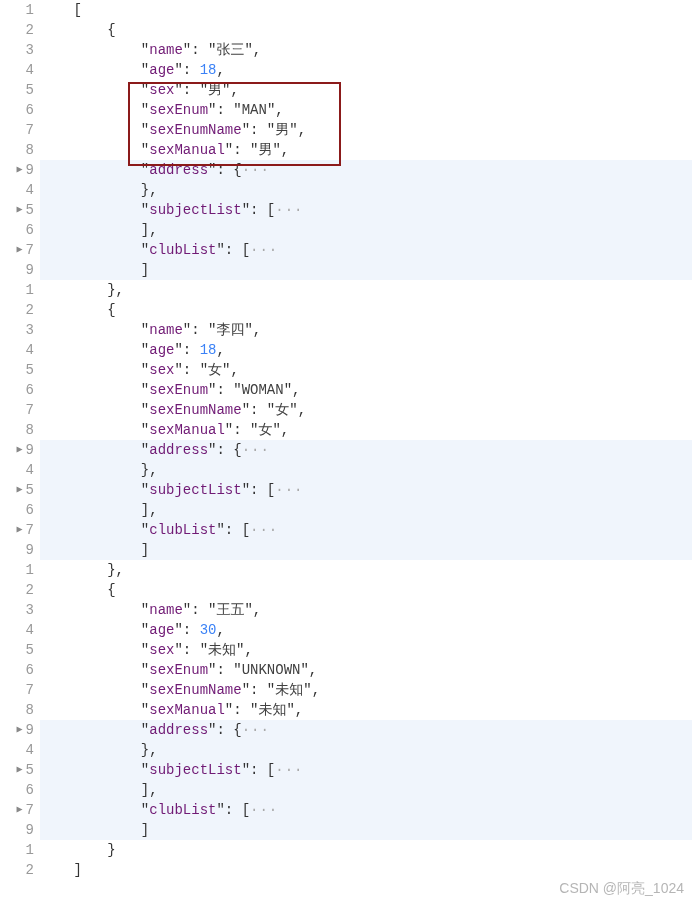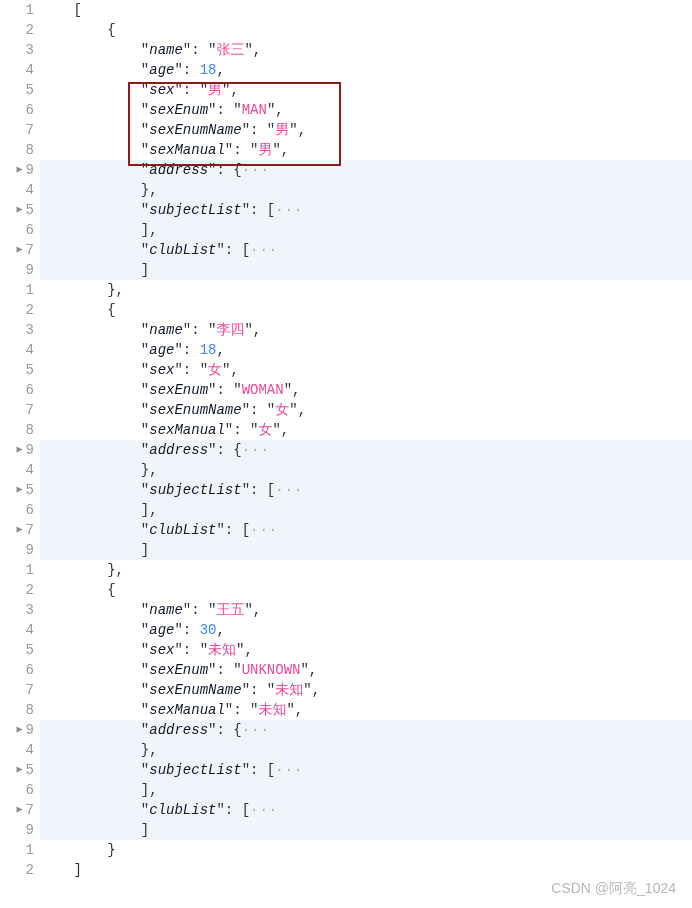--- a/index.html
+++ b/index.html
@@ -43,35 +43,35 @@
 }
 .line {
   height: 20px;
   line-height: 20px;
   white-space: pre;
   position: relative;
 }
 .stripe {
   background: #f0f5fc;
 }
-.k { color: #0f172a; font-style: italic; }    
-.s { color: #ec4899; }    
+.k { color: #701a75; }    
+.s { color: #404040; }    
 .n { color: #3b82f6; }    
 .p { color: #333; }       
 .b { color: #333; }       
 .dots { color: #aaa; letter-spacing: 1px; }
 .highlight-box {
   position: absolute;
   border: 2px solid #8b1a1a;
   pointer-events: none;
 }
 .watermark {
   position: absolute;
   bottom: 10px;
-  right: 16px;
+  right: 8px;
   color: rgba(120,120,120,0.55);
   font-size: 14px;
   font-family: sans-serif;
   pointer-events: none;
 }
 </style>
 </head>
 <body>
 
 <div class="editor">

